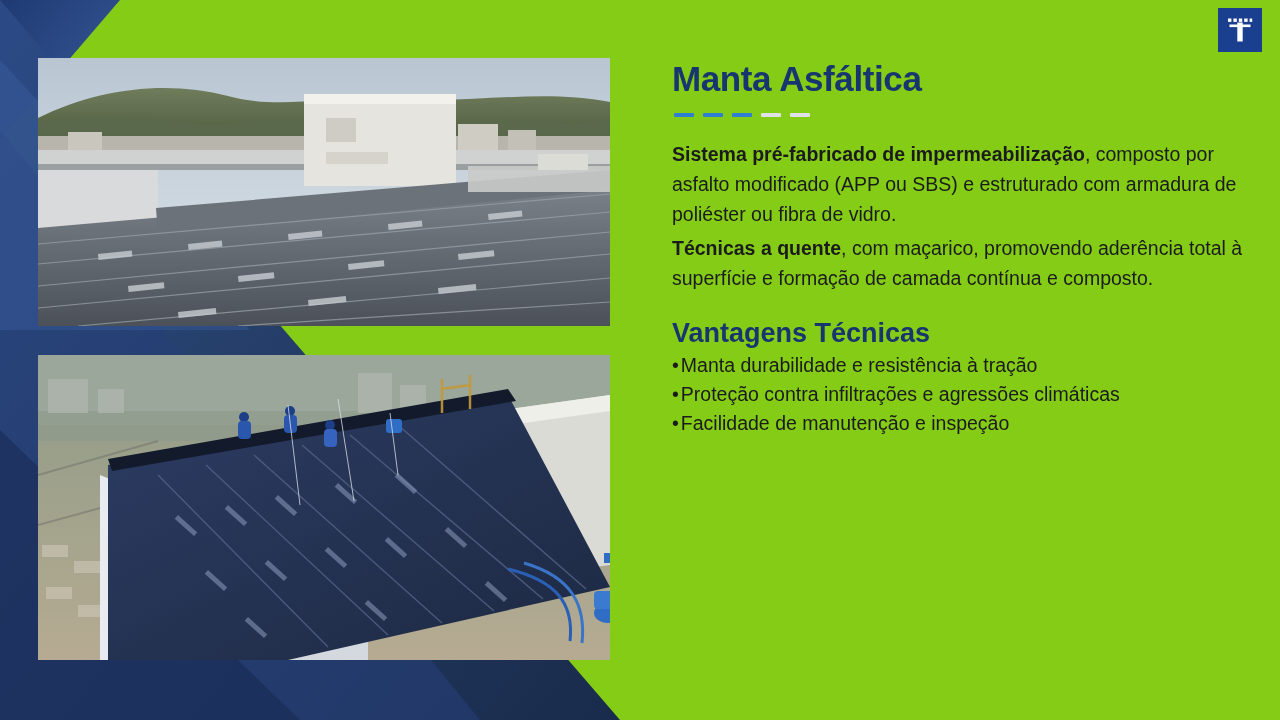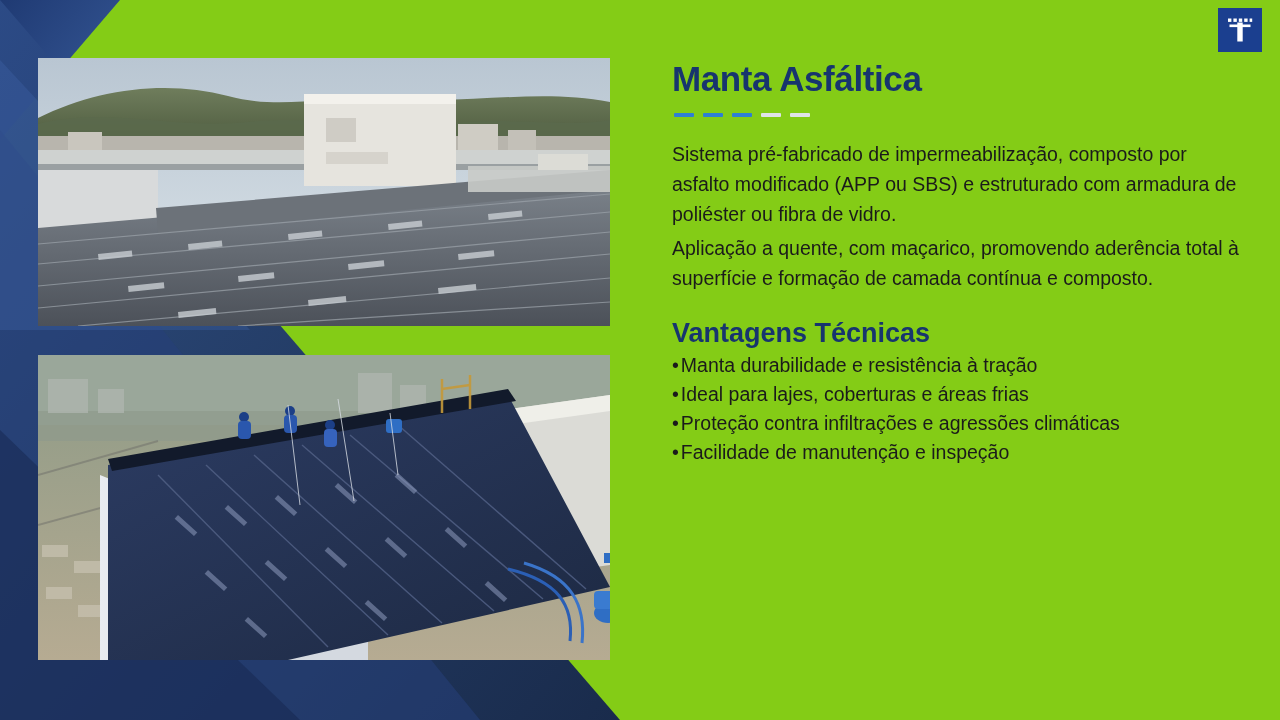--- a/index.html
+++ b/index.html
@@ -95,21 +95,21 @@
     background: #2e7fd4;
   }
   .dash.light { background: #dfe3e8; }
 
   .body-text {
     font-size: 19.5px;
     line-height: 1.55;
     color: #1b1b1b;
     margin: 0 0 4px 0;
   }
-  .body-text b { font-weight: normal; }
+  .body-text b { font-weight: bold; }
 
   .subtitle {
     font-size: 27px;
     color: #17356e;
     margin: 24px 0 2px 0;
     font-weight: bold;
   }
   .bullets {
     list-style: none;
     margin: 0;
@@ -362,26 +362,25 @@
       <span class="dash"></span>
       <span class="dash light"></span>
       <span class="dash light"></span>
     </div>
 
     <p class="body-text">
       <b>Sistema pré-fabricado de impermeabilização</b><span>, composto por asfalto modificado (APP ou SBS) e estruturado com armadura de poliéster ou fibra de vidro.</span>
     </p>
 
     <p class="body-text">
-      <b>Aplicação a quente</b><span>, com maçarico, promovendo aderência total à superfície e formação de camada contínua e composto.</span>
+      <b>Técnicas a quente</b><span>, com maçarico, promovendo aderência total à superfície e formação de camada contínua e composto.</span>
     </p>
 
     <h2 class="subtitle">Vantagens Técnicas</h2>
 
     <ul class="bullets">
       <li>Manta durabilidade e resistência à tração</li>
-      <li>Ideal para lajes, coberturas e áreas frias</li>
       <li>Proteção contra infiltrações e agressões climáticas</li>
       <li>Facilidade de manutenção e inspeção</li>
     </ul>
   </div>
 
 </div>
 
 </body></html>

